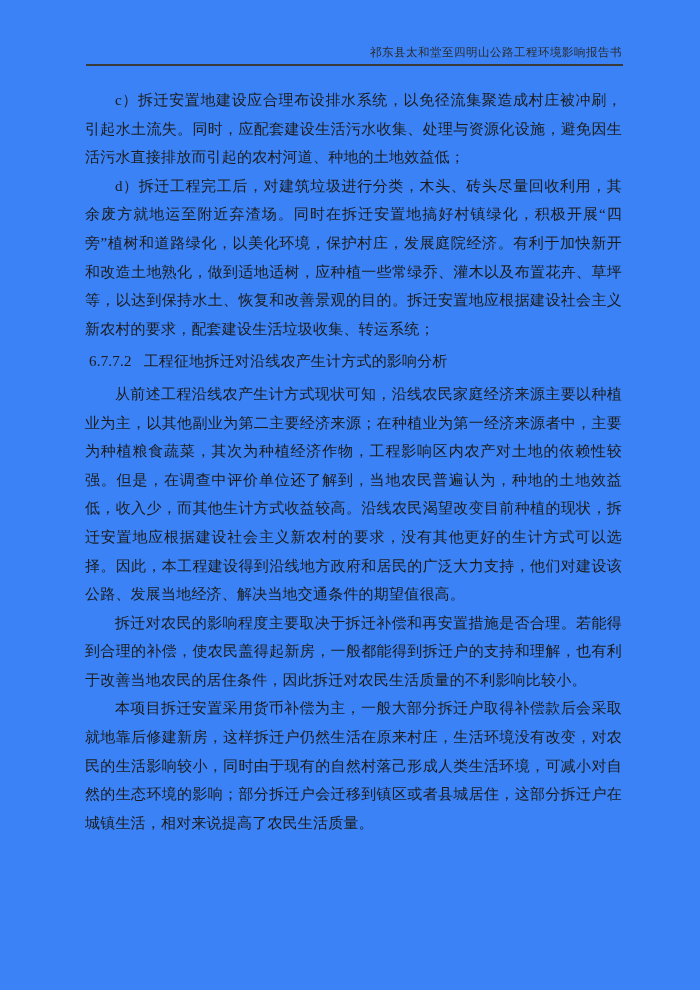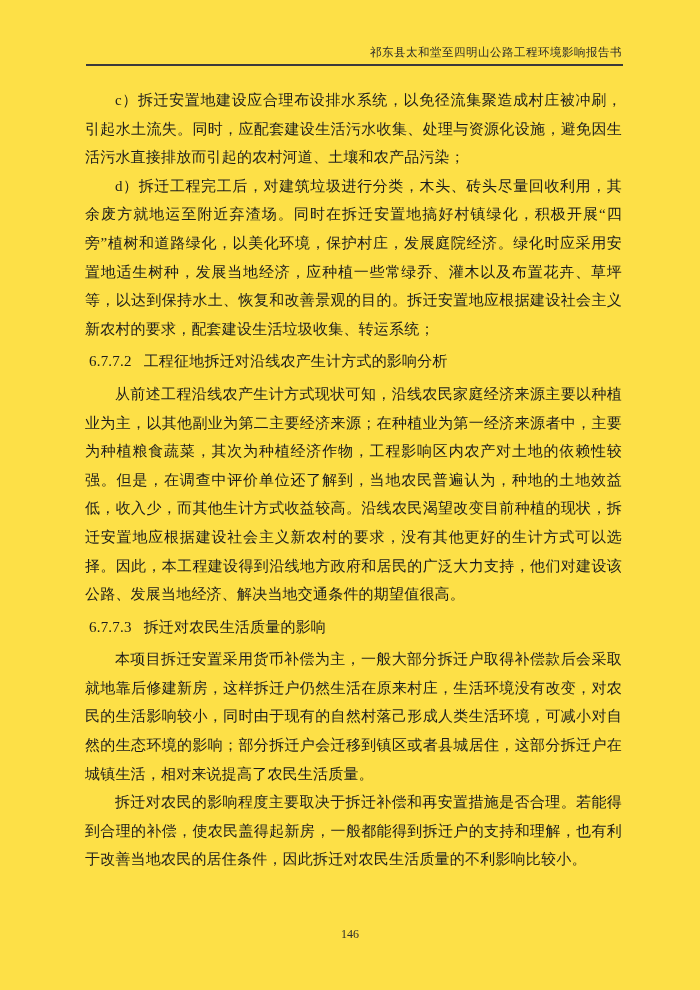--- a/index.html
+++ b/index.html
@@ -4,21 +4,21 @@
 <style>
   html, body {
     margin: 0;
     padding: 0;
     background: #ffffff;
   }
   .page {
     position: relative;
     width: 700px;
     height: 990px;
-    background: #fde047;
+    background: #3b82f6;
     font-family: "Liberation Serif", "DejaVu Serif", serif;
     color: #1f1f1f;
     overflow: hidden;
     box-sizing: border-box;
   }
   .header-title {
     position: absolute;
     top: 45px;
     right: 78px;
     font-size: 11.5px;
@@ -76,30 +76,24 @@
 <body>
 
 <div class="page">
 
   <div>
     <div class="header-title">祁东县太和堂至四明山公路工程环境影响报告书</div>
     <div class="header-rule"></div>
   </div>
 
   <div class="content">
-    <p class="para indent">c）拆迁安置地建设应合理布设排水系统，以免径流集聚造成村庄被冲刷，引起水土流失。同时，应配套建设生活污水收集、处理与资源化设施，避免因生活污水直接排放而引起的农村河道、土壤和农产品污染；</p>
-    <p class="para indent">d）拆迁工程完工后，对建筑垃圾进行分类，木头、砖头尽量回收利用，其余废方就地运至附近弃渣场。同时在拆迁安置地搞好村镇绿化，积极开展“四旁”植树和道路绿化，以美化环境，保护村庄，发展庭院经济。绿化时应采用安置地适生树种，发展当地经济，应种植一些常绿乔、灌木以及布置花卉、草坪等，以达到保持水土、恢复和改善景观的目的。拆迁安置地应根据建设社会主义新农村的要求，配套建设生活垃圾收集、转运系统；</p>
+    <p class="para indent">c）拆迁安置地建设应合理布设排水系统，以免径流集聚造成村庄被冲刷，引起水土流失。同时，应配套建设生活污水收集、处理与资源化设施，避免因生活污水直接排放而引起的农村河道、种地的土地效益低；</p>
+    <p class="para indent">d）拆迁工程完工后，对建筑垃圾进行分类，木头、砖头尽量回收利用，其余废方就地运至附近弃渣场。同时在拆迁安置地搞好村镇绿化，积极开展“四旁”植树和道路绿化，以美化环境，保护村庄，发展庭院经济。有利于加快新开和改造土地熟化，做到适地适树，应种植一些常绿乔、灌木以及布置花卉、草坪等，以达到保持水土、恢复和改善景观的目的。拆迁安置地应根据建设社会主义新农村的要求，配套建设生活垃圾收集、转运系统；</p>
     <h3 class="heading">
       <span class="heading-number">6.7.7.2</span><span>工程征地拆迁对沿线农产生计方式的影响分析</span>
     </h3>
     <p class="para indent">从前述工程沿线农产生计方式现状可知，沿线农民家庭经济来源主要以种植业为主，以其他副业为第二主要经济来源；在种植业为第一经济来源者中，主要为种植粮食蔬菜，其次为种植经济作物，工程影响区内农产对土地的依赖性较强。但是，在调查中评价单位还了解到，当地农民普遍认为，种地的土地效益低，收入少，而其他生计方式收益较高。沿线农民渴望改变目前种植的现状，拆迁安置地应根据建设社会主义新农村的要求，没有其他更好的生计方式可以选择。因此，本工程建设得到沿线地方政府和居民的广泛大力支持，他们对建设该公路、发展当地经济、解决当地交通条件的期望值很高。</p>
-    <h3 class="heading">
-      <span class="heading-number">6.7.7.3</span><span>拆迁对农民生活质量的影响</span>
-    </h3>
+    <p class="para indent">拆迁对农民的影响程度主要取决于拆迁补偿和再安置措施是否合理。若能得到合理的补偿，使农民盖得起新房，一般都能得到拆迁户的支持和理解，也有利于改善当地农民的居住条件，因此拆迁对农民生活质量的不利影响比较小。</p>
     <p class="para indent">本项目拆迁安置采用货币补偿为主，一般大部分拆迁户取得补偿款后会采取就地靠后修建新房，这样拆迁户仍然生活在原来村庄，生活环境没有改变，对农民的生活影响较小，同时由于现有的自然村落己形成人类生活环境，可减小对自然的生态环境的影响；部分拆迁户会迁移到镇区或者县城居住，这部分拆迁户在城镇生活，相对来说提高了农民生活质量。</p>
-    <p class="para indent">拆迁对农民的影响程度主要取决于拆迁补偿和再安置措施是否合理。若能得到合理的补偿，使农民盖得起新房，一般都能得到拆迁户的支持和理解，也有利于改善当地农民的居住条件，因此拆迁对农民生活质量的不利影响比较小。</p>
   </div>
 
-  <div class="footer">
-    <span>146</span>
-  </div>
 
 </div>
 
 </body></html>

